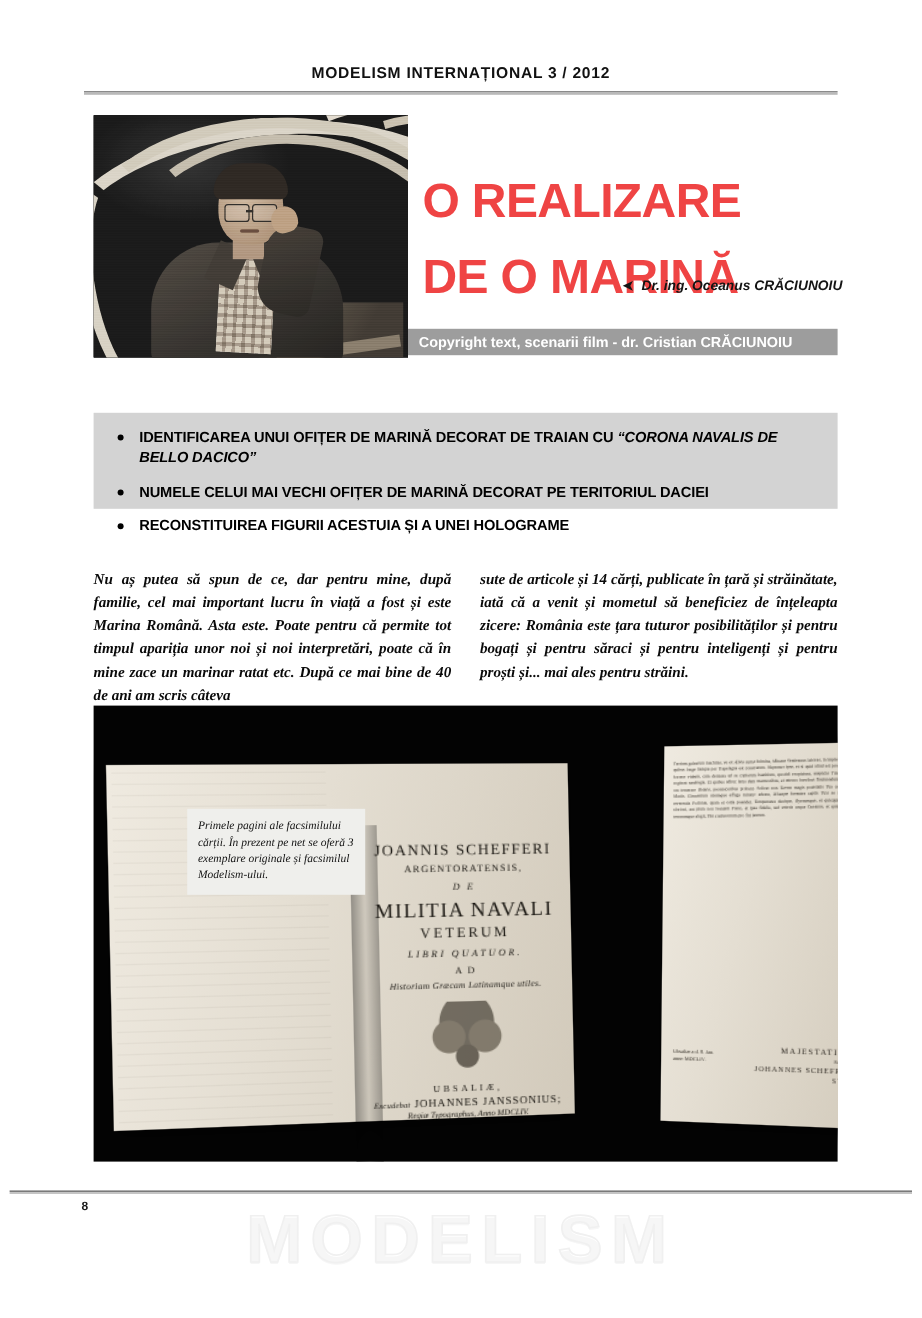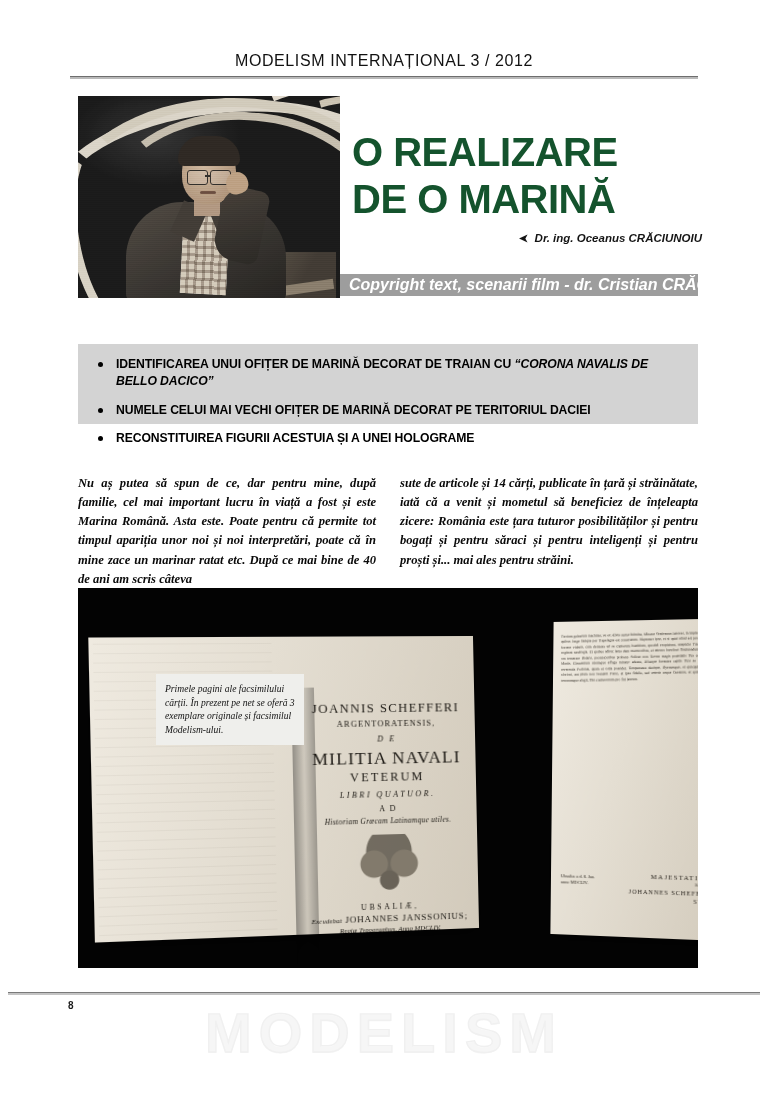--- a/index.html
+++ b/index.html
@@ -22,22 +22,22 @@
 
   
   .runhead {
     position: absolute;
     left: 70px;
     top: 52px;
     width: 628px;
     text-align: center;
   }
   .runhead-text {
-    font-size: 16px;
-    font-weight: normal;
+    font-size: 13px;
+    font-weight: bold;
     letter-spacing: 0.6px;
     color: #111;
     display: inline-block;
     white-space: nowrap;
   }
   .runhead-rule {
     position: absolute;
     left: 70px;
     top: 76px;
     width: 628px;
@@ -136,22 +136,23 @@
     position: absolute;
     left: 352px;
     top: 129px;
     width: 350px;
   }
   .headline-line {
     font-size: 40px;
     font-weight: bold;
     line-height: 1.18;
     letter-spacing: -0.5px;
-    color: #14532d;
+    color: #ef4444;
     white-space: nowrap;
+    margin-top: 16px;
   }
   .byline {
     position: absolute;
     left: 352px;
     top: 232px;
     width: 350px;
     text-align: right;
     font-size: 11.5px;
     font-weight: bold;
     font-style: italic;
@@ -171,22 +172,21 @@
     position: absolute;
     left: 340px;
     top: 274px;
     width: 358px;
     height: 22px;
     background: #9d9d9d;
     display: flex;
     align-items: center;
   }
   .copystrip-text {
-    font-size: 16px;
-    font-style: italic;
+    font-size: 12px;
     font-weight: bold;
     color: #ffffff;
     padding-left: 9px;
     white-space: nowrap;
   }
 
   
   .bullets {
     position: absolute;
     left: 78px;

